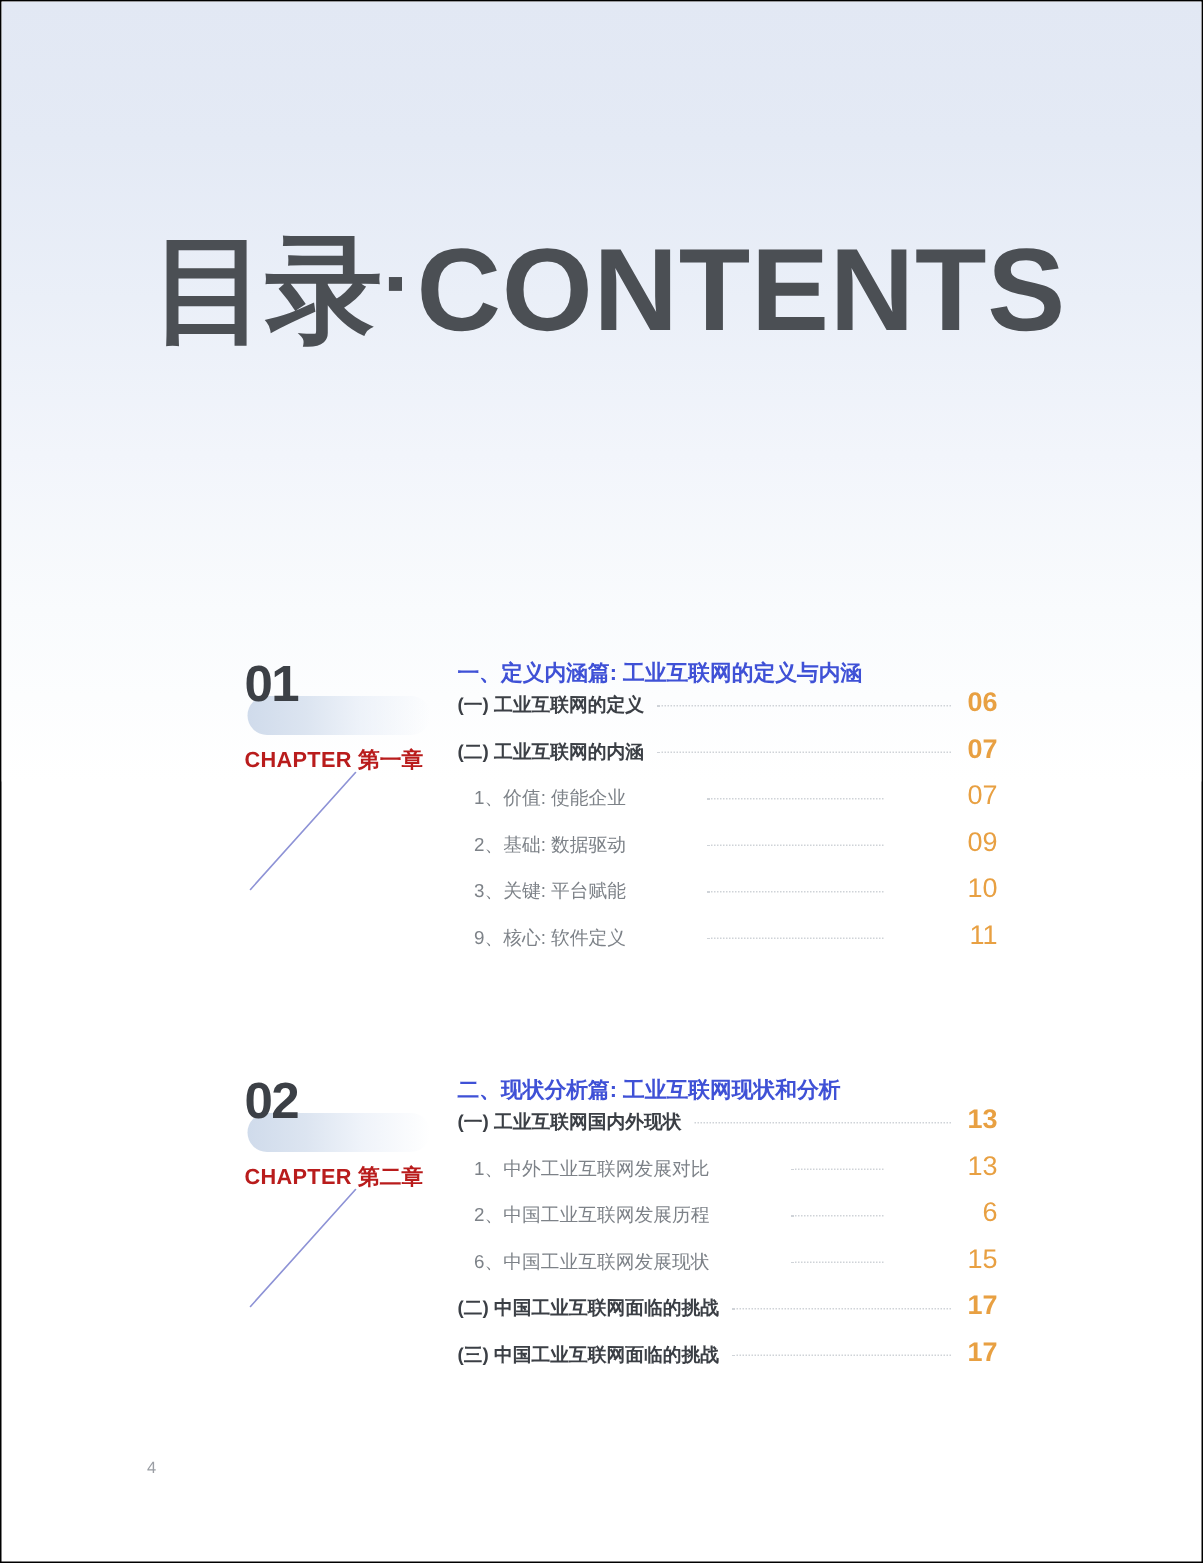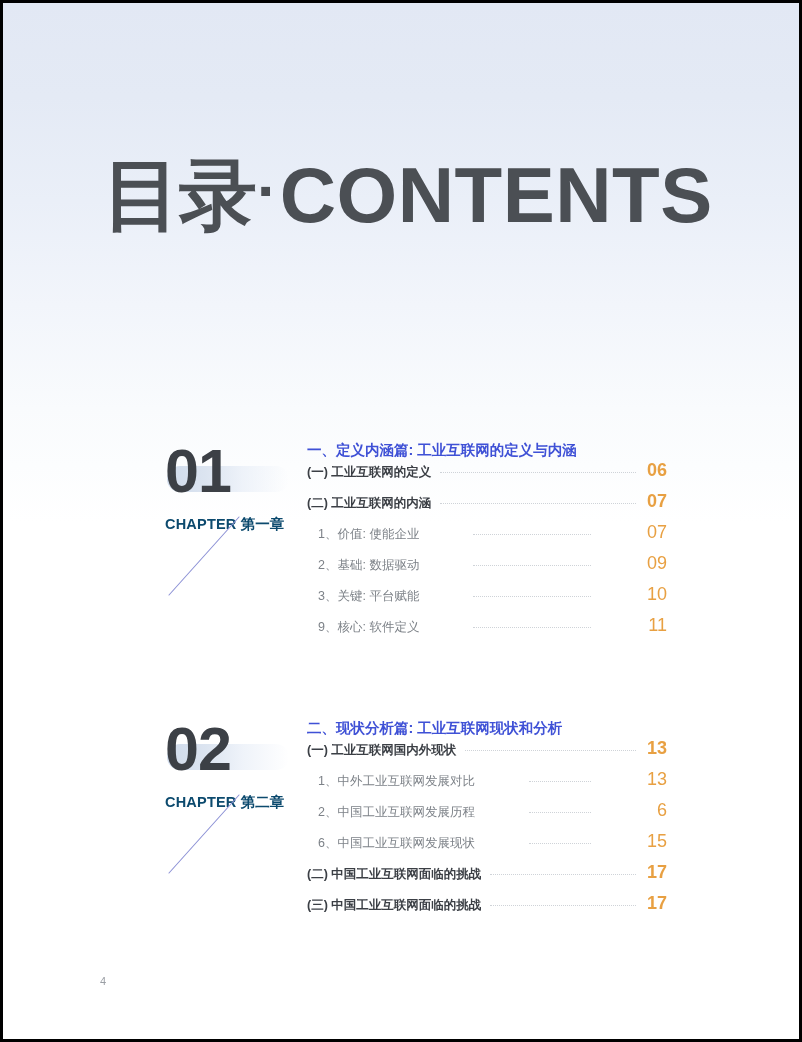--- a/index.html
+++ b/index.html
@@ -5,21 +5,21 @@
   html, body {
     margin: 0;
     padding: 0;
     background: #ffffff;
   }
   .page {
     position: relative;
     width: 802px;
     height: 1042px;
     box-sizing: border-box;
-    border: 3px solid #000000;
+    border: 1px solid #000000;
     background: #ffffff;
     overflow: hidden;
     font-family: "Liberation Sans", "DejaVu Sans", sans-serif;
   }
   
   .bg-gradient {
     position: absolute;
     left: 0; top: 0; right: 0;
     height: 520px;
     background: linear-gradient(to bottom,
@@ -80,31 +80,31 @@
     background: linear-gradient(to right,
         rgba(205,217,234,0.95) 0%,
         rgba(214,224,238,0.85) 32%,
         rgba(228,235,246,0.6) 62%,
         rgba(255,255,255,0) 100%);
   }
   .num {
     position: absolute;
     left: 0;
     top: 0;
-    font-size: 61px;
+    font-size: 34px;
     font-weight: bold;
     color: #3c4046;
     letter-spacing: -1px;
     line-height: 1;
   }
   .chapter-label {
-    margin-top: 24px;
+    margin-top: 8px;
     font-size: 14.5px;
     font-weight: bold;
-    color: #0c4a6e;
+    color: #b91c1c;
     letter-spacing: 0.2px;
     white-space: nowrap;
   }
   .chapter-label .cn-part { letter-spacing: 0px; }
   .deco-line {
     position: absolute;
     left: 0;
     top: 72px;
     width: 80px;
     height: 86px;

